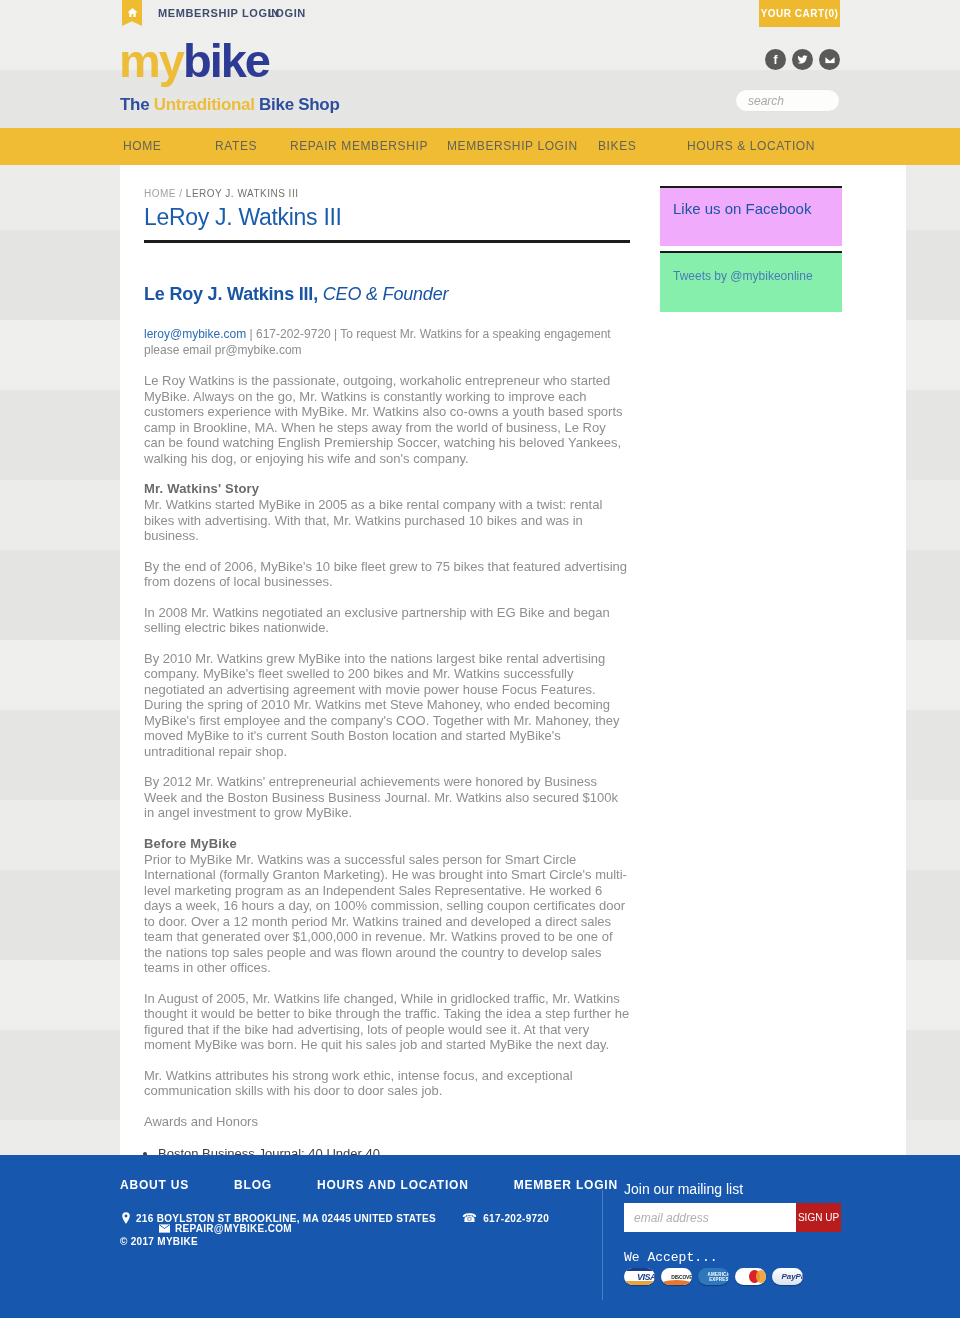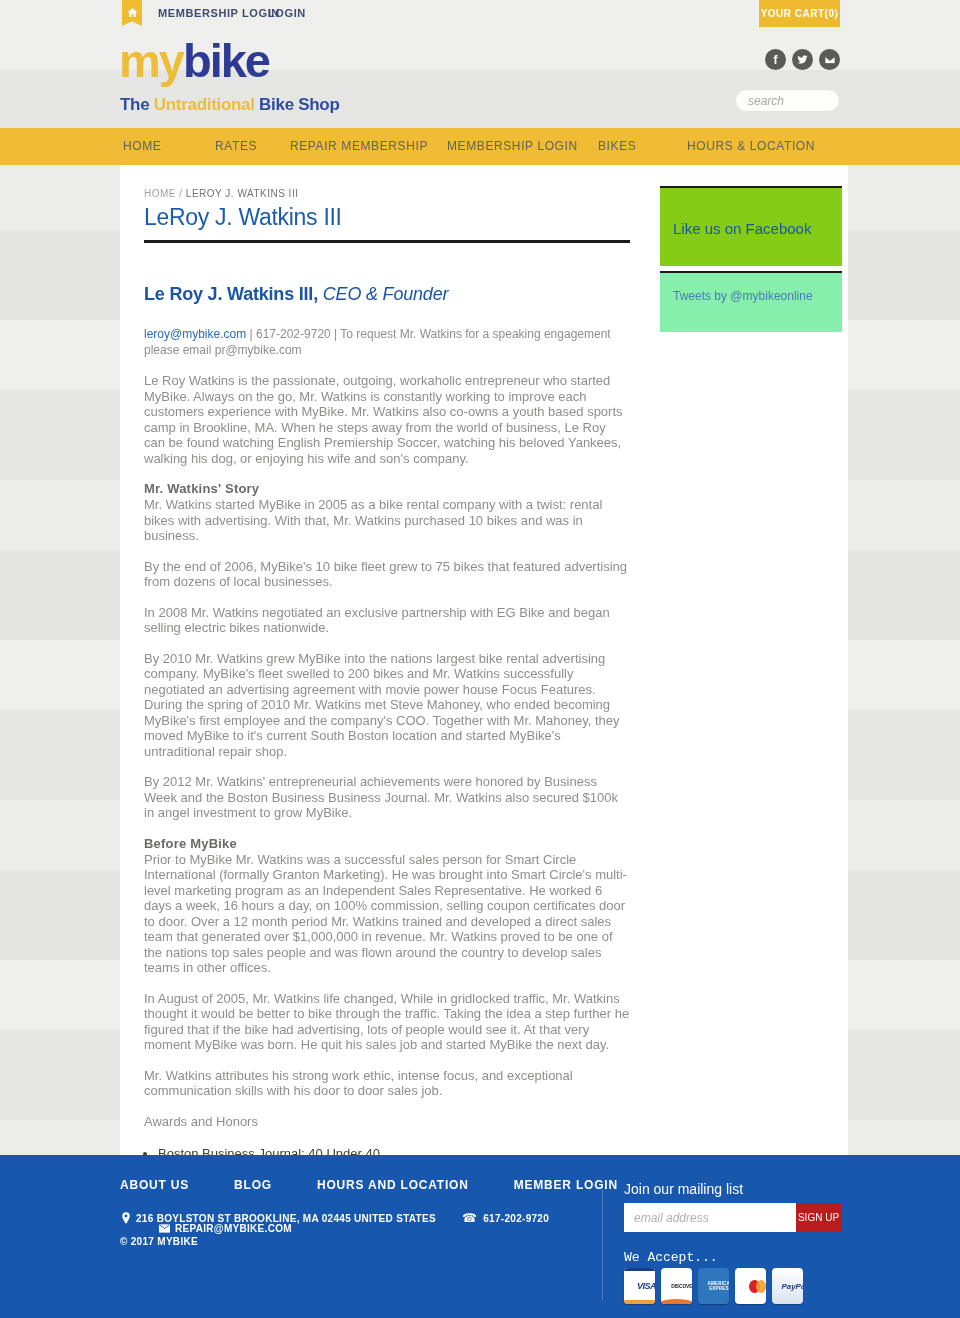--- a/index.html
+++ b/index.html
@@ -60,21 +60,21 @@
   .nav { height:37px; background:#efbc33; position:relative; }
   .nav-item {
     position:absolute; top:0; line-height:37px; font-size:12px;
     color:#63635a; letter-spacing:0.6px; cursor:pointer;
   }
   .ni-0 { left:123px; } .ni-1 { left:215px; } .ni-2 { left:290px; }
   .ni-3 { left:447px; } .ni-4 { left:598px; } .ni-5 { left:687px; }
 
   
   .content {
-    position:relative; margin-left:120px; width:728px; height:990px;
+    position:relative; margin-left:120px; width:786px; height:990px;
     background:#ffffff; overflow:hidden;
   }
   .main-col { width:510px; padding:23px 0 0 24px; }
   .breadcrumb { font-size:10px; letter-spacing:0.5px; color:#a2a2a0; }
   .breadcrumb .bc-current { color:#72726f; }
   .breadcrumb a { color:#a2a2a0; }
   .page-title { margin-top:5px; font-size:23px; font-weight:normal; color:#1b5dad; letter-spacing:-0.3px; }
   .double-rule { margin-top:9px; width:486px; height:3px; border-top:2px solid #1c1c1a; border-bottom:1px solid #1c1c1a; }
   .person-heading { margin-top:41px; font-size:18px; color:#1a55a4; font-weight:bold; letter-spacing:-0.2px; }
   .person-heading .role { font-weight:normal; font-style:italic; }
@@ -82,22 +82,22 @@
   .contact-line a { color:#2a6cb4; }
   .para { margin-top:15px; font-size:13px; line-height:15.5px; color:#8e8e8c; width:486px; }
   .sec-heading { margin-top:15px; font-size:13px; font-weight:bold; color:#6a6a68; letter-spacing:0.2px; }
   .sec-heading + .para { margin-top:1px; }
   .awards-list { margin:18px 0 0 14px; width:472px; }
   .awards-list li { font-size:13px; color:#3f3f3d; margin-bottom:10px; line-height:14px; }
 
   
   .sidebar { position:absolute; left:540px; top:21px; width:182px; }
   .side-box-fb {
-    border-top:2px solid #1a1a18; background:#84cc16;
-    padding:32px 13px 28px 13px;
+    border-top:2px solid #1a1a18; background:#f0abfc;
+    padding:12px 13px 28px 13px;
   }
   .side-box-fb .fb-title { font-size:15px; color:#1a55a4; cursor:pointer; }
   .side-box-tw {
     margin-top:5px; border-top:2px solid #1a1a18; background:#86efac;
     padding:13px 13px 28px 13px;
   }
   .side-box-tw a { font-size:12px; color:#4a7ab8; }
 
   
   .footer { height:163px; background:#1857ae; position:relative; color:#fff; }
@@ -122,21 +122,21 @@
     font-family:"Liberation Sans", sans-serif;
   }
   .email-input::placeholder { color:#b0b0ae; font-style:italic; }
   .signup-button {
     width:45px; height:29px; background:#b91c1c; color:#fff; border:none;
     font-size:10px; font-family:"Liberation Sans", sans-serif; cursor:pointer; padding:0;
   }
   .accept-label { position:absolute; left:624px; top:95px; font-family:Liberation Mono, monospace; font-size:13px; }
   .cards { position:absolute; left:624px; top:113px; display:flex; gap:6px; }
   .pay-card {
-    width:31px; height:36px; border-radius:4px; background:#fff;
+    width:31px; height:17px; border-radius:11px; background:#fff;
     position:relative; overflow:hidden; box-shadow:0 1px 1px rgba(0,0,0,0.3);padding-left:14px;
   }
   .pc-visa { display:flex; align-items:center; justify-content:center; }
   .pc-visa .visa-text { font-size:9px; font-weight:bold; font-style:italic; color:#1a3c8f; letter-spacing:-0.5px; }
   .pc-visa::after { content:""; position:absolute; left:0; right:0; bottom:0; height:4px; background:#e8a33d; }
   .pc-visa::before { content:""; position:absolute; left:0; right:0; top:0; height:3px; background:#1a3c8f; }
   .pc-discover { display:flex; align-items:center; justify-content:center; }
   .pc-discover .disc-text { font-size:5px; font-weight:bold; color:#2a2a28; z-index:2; letter-spacing:-0.2px; }
   .pc-discover::after { content:""; position:absolute; left:-4px; right:-4px; bottom:-7px; height:12px; background:#e8762d; border-radius:50% 50% 0 0; }
   .pc-amex { background:#2e77bc; display:flex; align-items:center; justify-content:center; text-align:center; }

